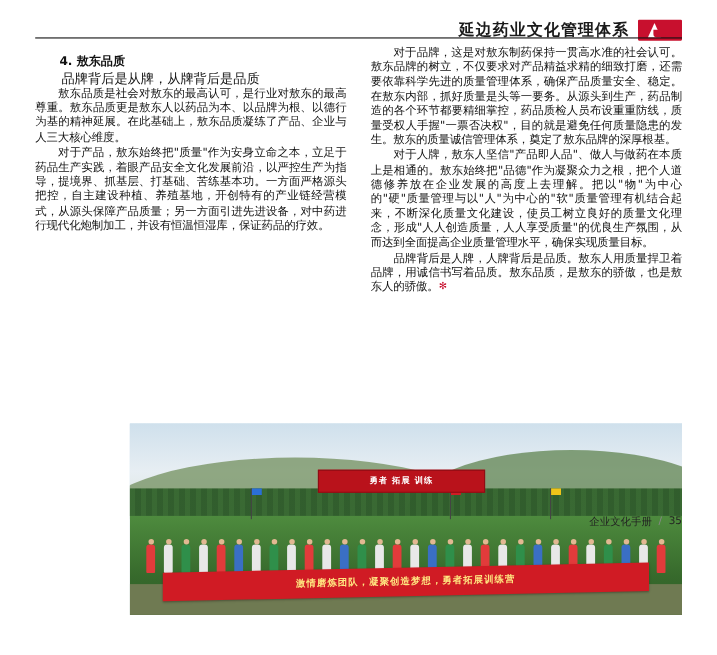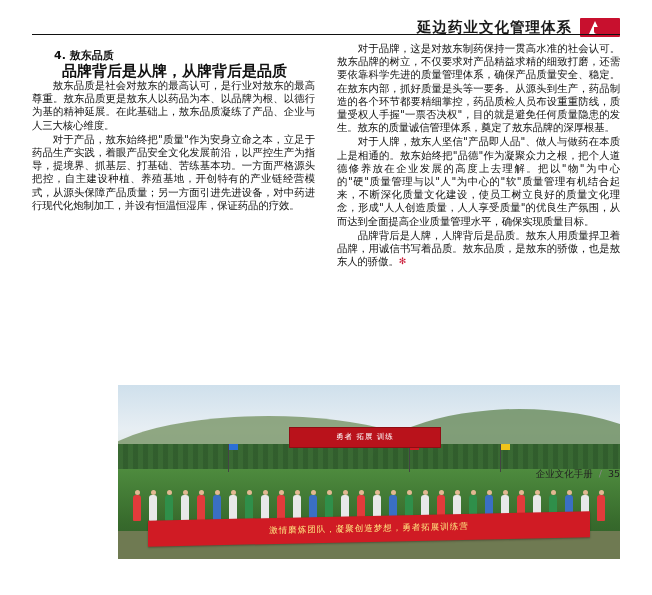--- a/index.html
+++ b/index.html
@@ -108,22 +108,22 @@
     margin: 6px 0 1px 0;
     font-size: 11px;
     font-weight: bold;
     line-height: 15px;
     text-indent: 2em;
     color: #111111;
     font-family: "DejaVu Sans", sans-serif;
   }
   h4.sub-heading {
     margin: 0 0 1px 0;
-    font-size: 15px;
-    font-weight: bold;
+    font-size: 12px;
+    font-weight: normal;
     line-height: 14px;
     text-indent: 2em;
     color: #111111;
     font-family: "DejaVu Sans", sans-serif;
   }
   p.label-line {
     margin: 0 0 1px 0;
     font-size: 10.4px;
     line-height: 13.5px;
     text-indent: 2em;
@@ -138,20 +138,21 @@
 
   
   .photo {
     position: absolute;
     left: 118px;
     top: 385px;
     width: 502px;
     height: 174px;
     overflow: hidden;
     background: linear-gradient(#bcd4e6, #e8eef2);
+    font-weight: bold;
   }
   .sky {
     position: absolute;
     left: 0; top: 0;
     width: 100%;
     height: 42%;
     background: linear-gradient(#cfe0ec 0%, #e7eef3 60%, #dfe7e2 100%);
   }
   .hill-far {
     position: absolute;

